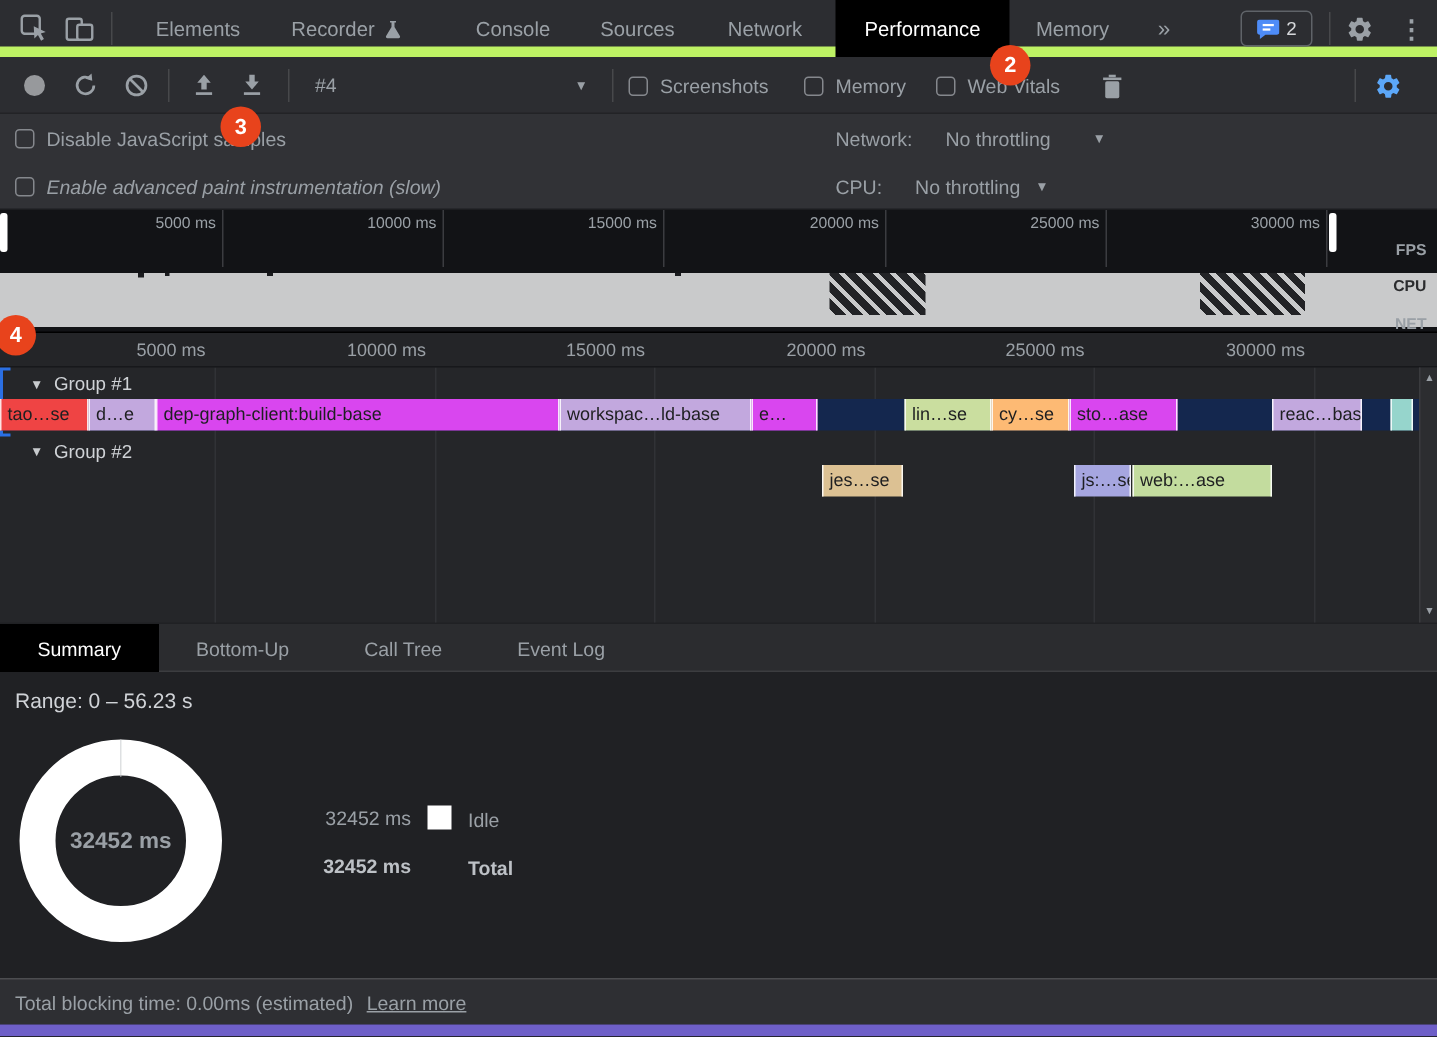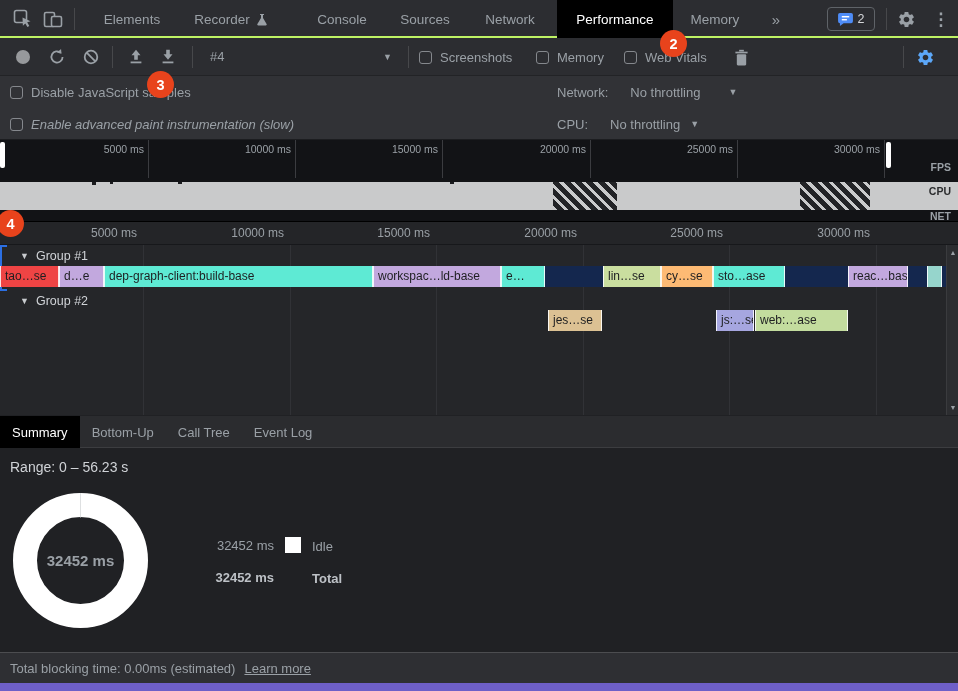--- a/index.html
+++ b/index.html
@@ -1,21 +1,21 @@
 <!DOCTYPE html>
 <html><head>
 <meta charset="utf-8">
 <style>
   * { margin:0; padding:0; box-sizing:border-box; }
   html,body { background:#17181a; }
   body { font-family:"Liberation Sans", sans-serif; }
   #app { position:relative; width:958px; height:691px; background:#202124; overflow:hidden; color:#9aa0a6; }
 
   
-  #tabbar { position:absolute; left:0; top:0; width:958px; height:38px; background:#2c2d31; border-bottom:2px solid #bef264; }
+  #tabbar { position:absolute; left:0; top:0; width:958px; height:38px; background:#2c2d31; border-bottom:7px solid #bef264; }
   .tb-tab { position:absolute; top:0; height:38px; display:flex; align-items:center; justify-content:center; font-size:13.5px; color:#9aa0a6; cursor:default; }
   .tb-tab.active { background:#000; color:#fff; }
   .vdiv { position:absolute; top:8px; width:1px; height:22px; background:#47484b; }
   .icon-btn { position:absolute; top:0; height:38px; display:flex; align-items:center; justify-content:center; }
 
   
   #perfbar { position:absolute; left:0; top:38px; width:958px; height:38px; background:#2c2d31; border-bottom:1px solid #222326; }
   #perfbar .vdiv { top:8px; height:22px; }
   .chk { display:inline-block; width:13px; height:13px; border:1.5px solid #85888d; border-radius:3px; background:transparent; }
   .chk-row { position:absolute; display:flex; align-items:center; gap:8px; font-size:13px; color:#9aa0a6; }
@@ -24,48 +24,48 @@
   
   #settings { position:absolute; left:0; top:76px; width:958px; height:64px; background:#313236; border-bottom:1px solid #1c1d20; }
   .set-row { position:absolute; left:0; width:958px; height:32px; }
   .set-label { font-size:13px; color:#9aa0a6; }
 
   
   #overview { position:absolute; left:0; top:140px; width:958px; height:82px; background:#121316; }
   .ov-grid { position:absolute; top:0; width:1px; height:38px; background:#3b3c40; }
   .ov-tick { position:absolute; top:3px; width:72px; text-align:right; font-size:10.5px; color:#9aa0a6; }
   .lane-label { position:absolute; right:7px; font-size:10.5px; font-weight:bold; color:#9aa0a6; }
-  #cpu-band { position:absolute; left:0; top:42px; width:958px; height:28px; background:#c9cacb; }
+  #cpu-band { position:absolute; left:0; top:42px; width:958px; height:36px; background:#c9cacb; }
   .hatch { position:absolute; top:0; height:28px; background:repeating-linear-gradient(45deg,#c9cacb 0 3px,#222326 3px 8px); }
   .notch { position:absolute; top:0; background:#1a1b1e; }
   .ov-handle { position:absolute; top:2px; width:5px; height:26px; background:#fff; border-radius:2px; }
 
   
   #flame { position:absolute; left:0; top:222px; width:958px; height:193px; background:#252629; }
   .fl-grid { position:absolute; top:0; width:1px; height:193px; background:#313236; }
   #fl-ruler { position:absolute; left:0; top:0; width:958px; height:23px; background:#242528; border-bottom:1px solid #17181b; }
   .fl-tick { position:absolute; top:4px; width:80px; text-align:right; font-size:12px; color:#9aa0a6; }
   .grp-hdr { position:absolute; left:20px; height:18px; display:flex; align-items:center; gap:7px; font-size:12.5px; color:#d0d3d7; }
   .tri { font-size:9px; color:#c8cbce; }
   .tri::before { content:"▼"; }
   #track1 { position:absolute; left:0; top:44px; width:946px; height:21px; background:#14274e; }
   #track2 { position:absolute; left:0; top:88px; width:946px; height:21px; }
   .bar { position:absolute; top:0; height:21px; line-height:21px; font-size:12px; color:#1e1f21; padding:0 4px; overflow:hidden; white-space:nowrap; border-left:1px solid rgba(255,255,255,.85); border-right:1px solid rgba(255,255,255,.85); }
-  .c-green{background:#ef4444}.c-purple{background:#c2a8de}.c-pink{background:#5eead4}
+  .c-green{background:#ef4444}.c-purple{background:#c2a8de}.c-pink{background:#d946ef}
   .c-lgreen{background:#cade9f}.c-green2{background:#fdba74}.c-teal{background:#96d5cc}
   .c-tan{background:#dcc193}.c-peri{background:#a6a6e0}.c-lgreen2{background:#c3dc9e}
   #bracket { position:absolute; left:0; top:23px; width:6px; height:46px; border-left:2px solid #2b6fe3; }
   #bracket::before,#bracket::after { content:""; position:absolute; left:0; width:5px; height:2px; background:#2b6fe3; }
   #bracket::before { top:0; } #bracket::after { bottom:0; }
   #fl-scroll { position:absolute; right:0; top:23px; width:12px; height:170px; background:#2c2d30; border-left:1px solid #3a3b3e; }
   .scr-arrow { position:absolute; left:0; width:12px; text-align:center; font-size:7px; color:#9aa0a6; }
 
   
   #btabs { position:absolute; left:0; top:416px; width:958px; height:32px; background:#2b2c2f; border-bottom:1px solid #3c3d40; display:flex; }
-  .btab { height:32px; display:flex; align-items:center; padding:0 12px; font-size:13px; color:#9aa0a6; }
+  .btab { height:32px; display:flex; align-items:center; padding:0 25px; font-size:13px; color:#9aa0a6; }
   .btab.active { background:#000; color:#fff; }
 
   
   #summary { position:absolute; left:0; top:448px; width:958px; height:204px; background:#202124; }
   #range { position:absolute; left:10px; top:11px; font-size:14px; color:#d0d3d7; }
   #donut-wrap { position:absolute; left:12px; top:44px; width:137px; height:137px; }
   #donut-center { position:absolute; left:12px; top:44px; width:137px; height:137px; display:flex; align-items:center; justify-content:center; font-size:15px; font-weight:bold; color:#9aa0a6; }
   .lg-val { position:absolute; left:204px; width:70px; text-align:right; font-size:13px; color:#9aa0a6; }
   .lg-lab { position:absolute; left:312px; font-size:13px; color:#9aa0a6; }
   .bold { font-weight:bold; color:#bdc1c6; }

